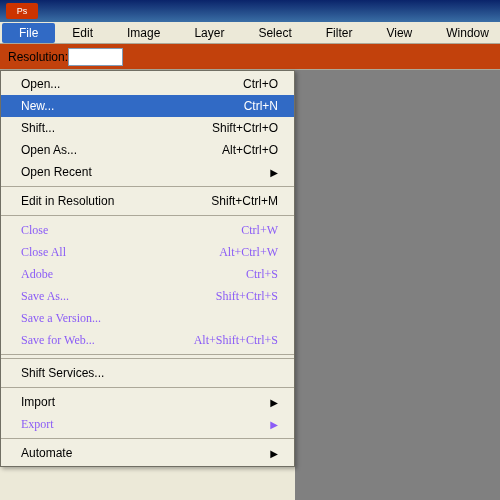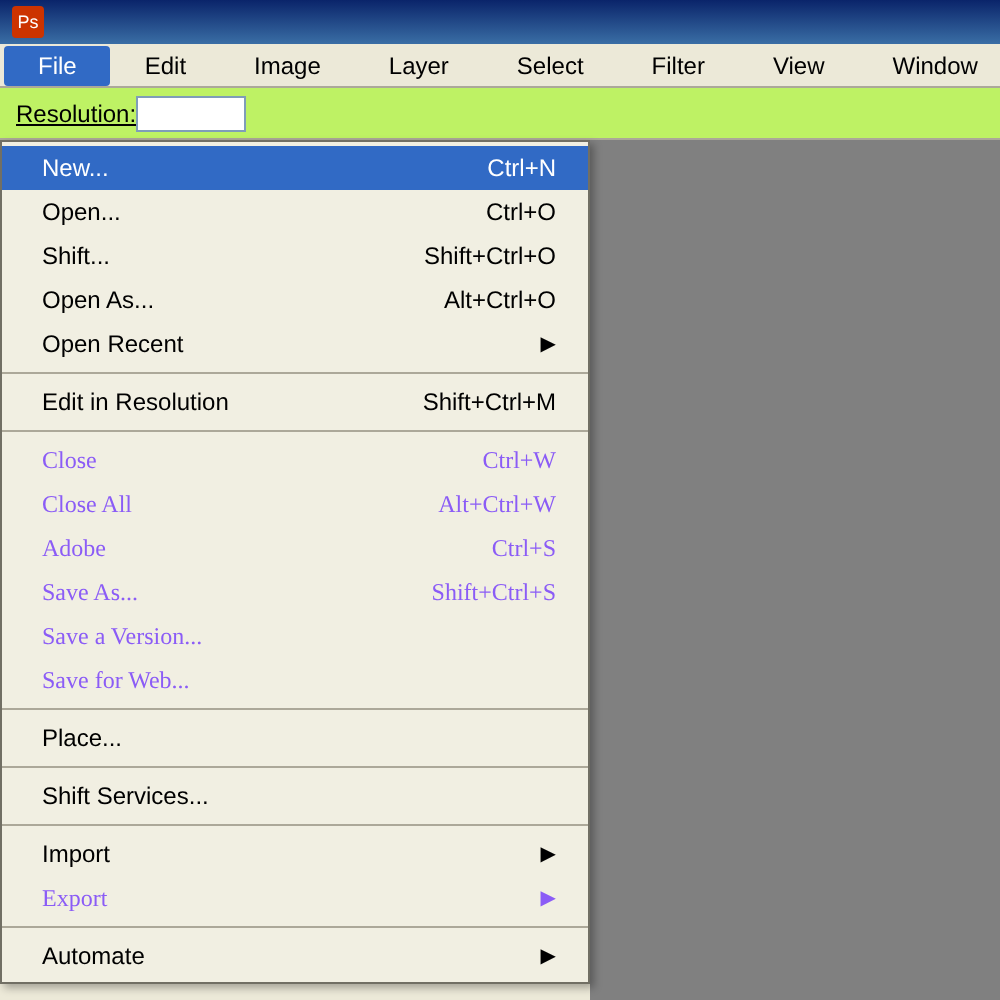--- a/index.html
+++ b/index.html
@@ -21,21 +21,21 @@
       display: flex;
       align-items: center;
       background: linear-gradient(to bottom, #0a246a, #3a6ea5);
       height: 22px;
       padding: 0 6px;
       color: white;
       font-size: 11px;
       font-weight: bold;
     }
     .title-bar-icon {
-      width: 16px;
+      width: 32px;
       height: 16px;
       margin-right: 5px;
       background: #cc3300;
       border-radius: 2px;
       display: flex;
       align-items: center;
       justify-content: center;
       font-size: 9px;
       font-weight: normal;
       color: white;
@@ -66,25 +66,24 @@
     }
     .menu-item.active {
       background: #316ac5;
       color: white;
     }
 
     
     .toolbar {
       display: flex;
       align-items: center;
-      background: #bef264;
+      background: #c2410c;
       height: 26px;
       padding: 2px 4px;
       border-bottom: 1px solid #aca899;
-      text-decoration: underline;
     }
     .toolbar-label {
       font-size: 12px;
       margin-left: 4px;
       color: #000;
     }
     .toolbar-input {
       width: 55px;
       height: 18px;
       border: 1px solid #7f9db9;
@@ -173,29 +172,29 @@
   </div>
 
 <div class="toolbar">
   <span class="toolbar-label">Resolution:</span>
   <input class="toolbar-input" type="text" value="" style="">
 </div>
 
 <div class="main-area">
 
   <div class="dropdown-menu">
-  <div class="dd-item highlighted">
+  <div class="dd-item">
+        <span>Open...</span>
+        <span class="shortcut">Ctrl+O</span>
+      </div>
+      <div class="dd-item highlighted">
         <span>New...</span>
         <span class="shortcut">Ctrl+N</span>
       </div>
       <div class="dd-item">
-        <span>Open...</span>
-        <span class="shortcut">Ctrl+O</span>
-      </div>
-      <div class="dd-item">
         <span>Shift...</span>
         <span class="shortcut">Shift+Ctrl+O</span>
       </div>
       <div class="dd-item">
         <span>Open As...</span>
         <span class="shortcut">Alt+Ctrl+O</span>
       </div>
       <div class="dd-item">
         <span>Open Recent</span>
         <span class="arrow">▶</span>
@@ -220,25 +219,23 @@
       </div>
       <div class="dd-item disabled">
         <span>Save As...</span>
         <span class="shortcut">Shift+Ctrl+S</span>
       </div>
       <div class="dd-item disabled">
         <span>Save a Version...</span>
       </div>
       <div class="dd-item disabled">
         <span>Save for Web...</span>
-      </div>
-      <div class="dd-separator"></div>
-      <div class="dd-item">
-        <span>Place...</span>
-      </div>
+        <span class="shortcut">Alt+Shift+Ctrl+S</span>
+      </div>
+      <div class="dd-separator"></div>
       <div class="dd-separator"></div>
       <div class="dd-item">
         <span>Shift Services...</span>
       </div>
       <div class="dd-separator"></div>
       <div class="dd-item">
         <span>Import</span>
         <span class="arrow">▶</span>
       </div>
       <div class="dd-item disabled">

